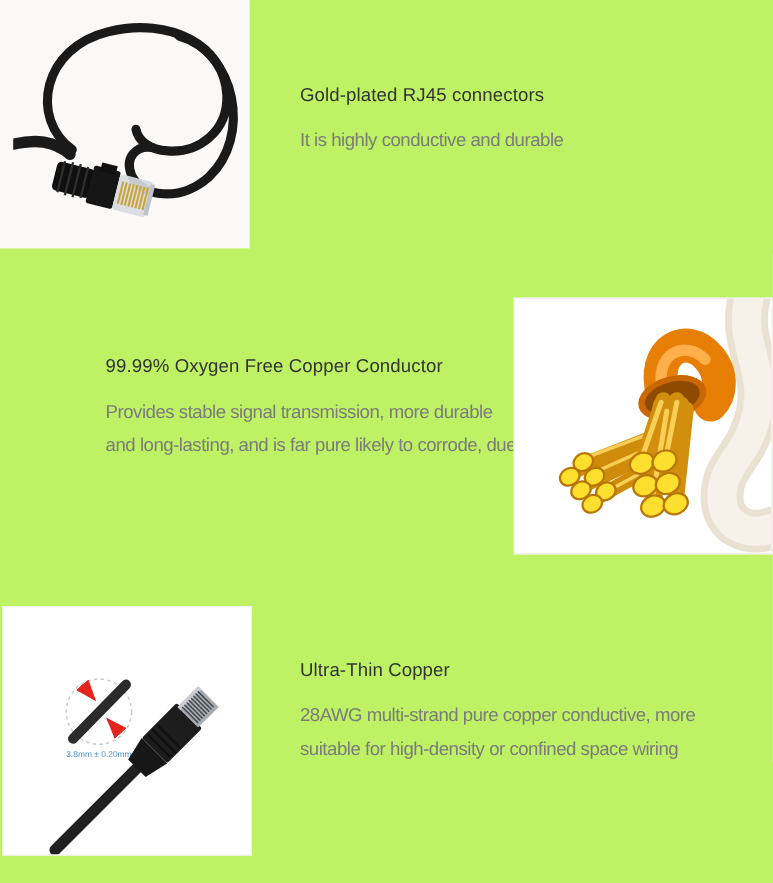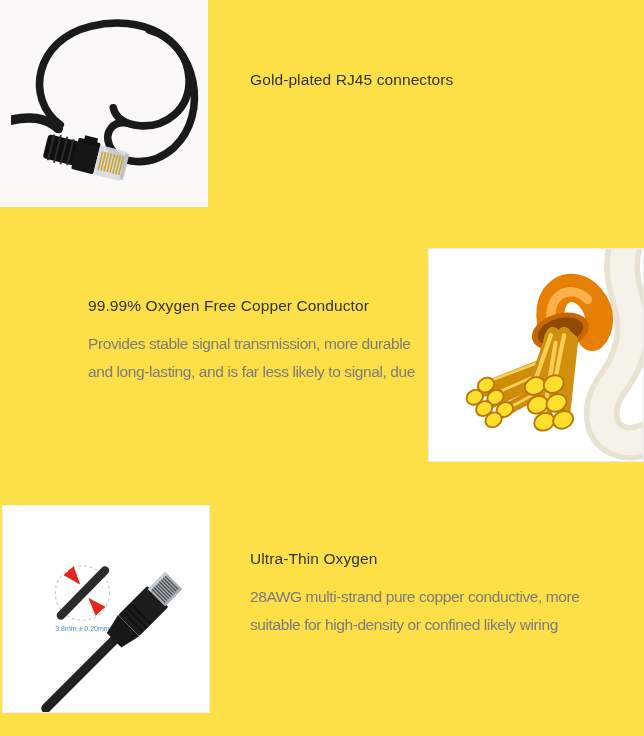--- a/index.html
+++ b/index.html
@@ -1,17 +1,17 @@
 <!DOCTYPE html>
 <html><head>
 <meta charset="utf-8">
 <style>
   html,body{margin:0;padding:0;background:#ffffff;}
   body{width:644px;height:736px;overflow:hidden;font-family:"Liberation Sans",sans-serif;}
-  .canvas{position:relative;width:644px;height:736px;background:#fde047;}
+  .canvas{position:relative;width:644px;height:736px;background:#bef264;}
 
   .img-box{position:absolute;overflow:hidden;box-sizing:border-box;padding-left:11px;}
   #img1{left:0;top:0;width:208px;height:207px;background:#faf9f8;}
   #img2{left:428px;top:248px;width:216px;height:214px;background:#ffffff;border:1px solid #ececec;}
   #img3{left:2px;top:505px;width:208px;height:208px;background:#ffffff;border:1px solid #f1f1f1;}
   .img-box svg{display:block;width:100%;height:100%;}
 
   .textblock{position:absolute;}
   #txt1{left:250px;top:70px;width:392px;}
   #txt2{left:40px;top:296px;width:392px;margin-left:48px;}
@@ -57,27 +57,30 @@
           <line x1="79.2" y1="14" x2="79.2" y2="34"></line>
             <line x1="82.4" y1="14" x2="82.4" y2="34"></line>
         </g>
         <rect x="84" y="10" width="4" height="28" fill="#bfc3c8"></rect>
       </g>
     </svg>
   </div>
 
   <div class="textblock" id="txt1">
     <div class="heading">Gold-plated RJ45 connectors</div>
+    <div class="bodylines">
+      <div class="bodyline">It is highly conductive and durable</div>
+    </div>
   </div>
 
   <div class="textblock" id="txt2">
     <div class="heading">99.99% Oxygen Free Copper Conductor</div>
     <div class="bodylines">
       <div class="bodyline">Provides stable signal transmission, more durable</div>
-      <div class="bodyline">and long-lasting, and is far less likely to signal, due</div>
+      <div class="bodyline">and long-lasting, and is far pure likely to corrode, due</div>
     </div>
   </div>
 
   <div class="img-box" id="img2">
     <svg viewBox="0 0 216 214">
       <rect x="0" y="0" width="216" height="214" fill="#ffffff"></rect>
 
       <g fill="none" stroke-linecap="round">
         <path d="M196,-6 C186,34 212,56 203,96 C194,136 172,140 172,170 C172,196 196,206 218,197" stroke="#e9e2d2" stroke-width="38"></path>
         <path d="M196,-6 C186,34 212,56 203,96 C194,136 172,140 172,170 C172,196 196,206 218,197" stroke="#f6f2e9" stroke-width="26"></path>
@@ -207,20 +210,20 @@
           <line x1="14.2" y1="-10" x2="14.2" y2="10"></line>
             <line x1="17" y1="-10" x2="17" y2="10"></line>
           <line x1="19.8" y1="-10" x2="19.8" y2="10"></line>
             <line x1="22.6" y1="-10" x2="22.6" y2="10"></line>
         </g>
       </g>
     </svg>
   </div>
 
   <div class="textblock" id="txt3">
-    <div class="heading">Ultra-Thin Oxygen</div>
+    <div class="heading">Ultra-Thin Copper</div>
     <div class="bodylines">
       <div class="bodyline">28AWG multi-strand pure copper conductive, more</div>
-      <div class="bodyline">suitable for high-density or confined likely wiring</div>
+      <div class="bodyline">suitable for high-density or confined space wiring</div>
     </div>
   </div>
 
 </div>
 
 </body></html>

